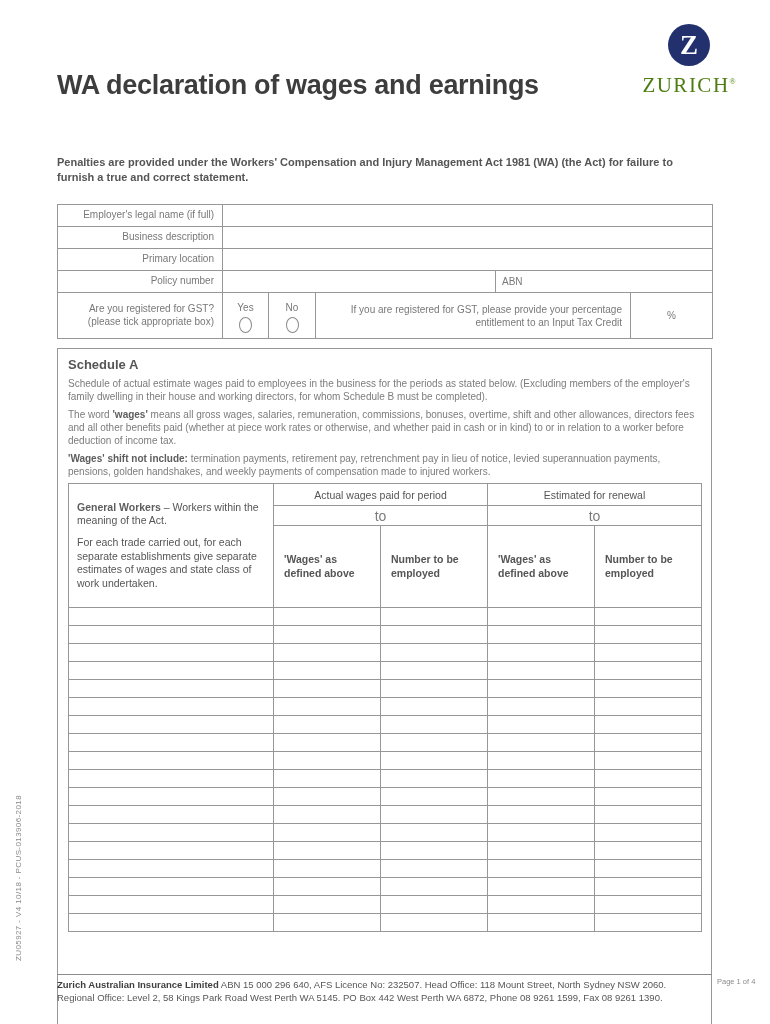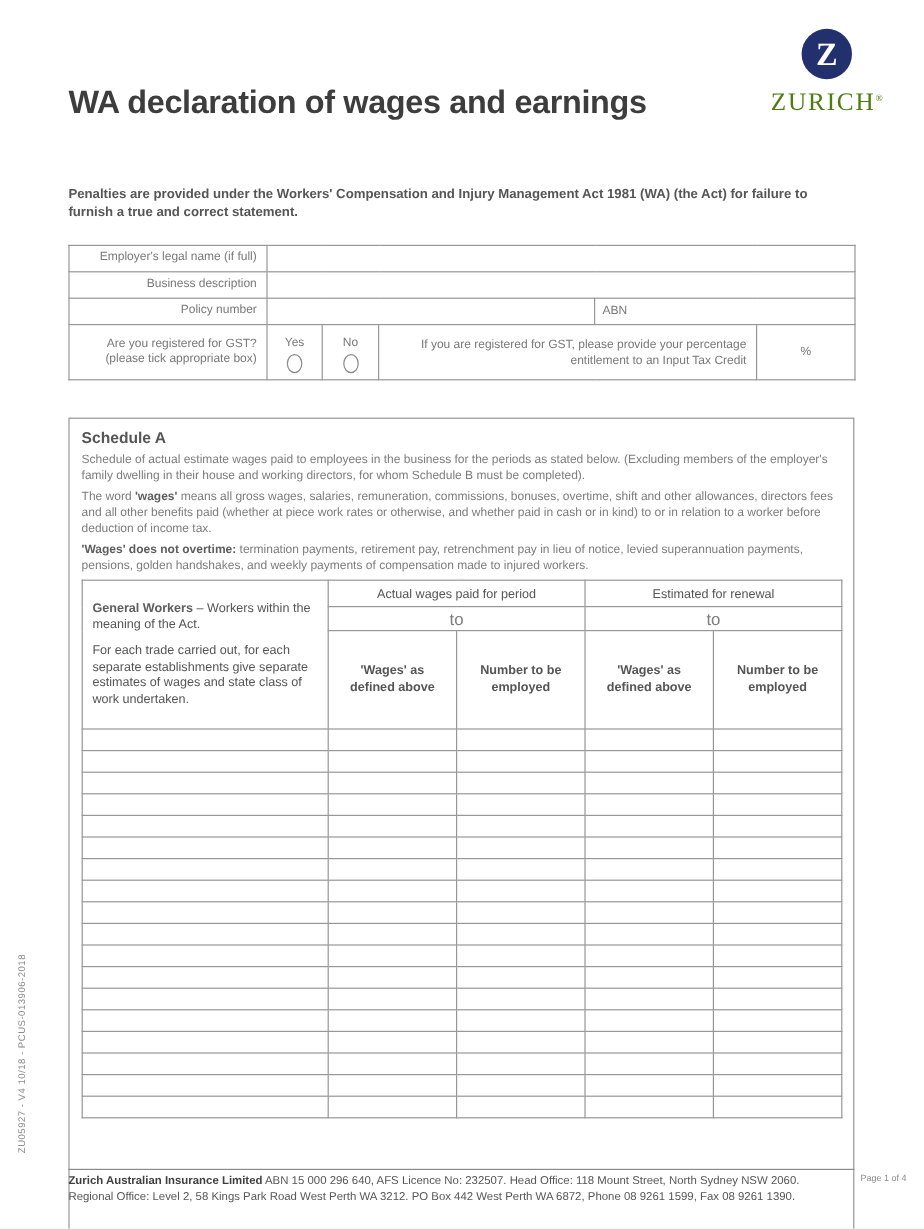--- a/index.html
+++ b/index.html
@@ -68,21 +68,21 @@
     border:1px solid #979797; padding:8px 10px; overflow:hidden;
   }
   .schedule-title { font-size:13px; font-weight:bold; color:#555555; margin-bottom:5px; }
   .schedule-box p.body { font-size:10px; color:#7c7c7c; line-height:1.3; margin-bottom:5px; }
   .schedule-box p.body strong { color:#5d5d5d; }
 
   .wages-table { border-collapse:collapse; table-layout:fixed; width:633px; margin-top:3px; }
   .wages-table td, .wages-table th { border:1px solid #979797; }
   .wt-group th { height:22px; font-size:10.5px; font-weight:normal; color:#555; }
   .wt-to td { height:20px; font-size:14px; color:#7c7c7c; text-align:center; font-weight:normal; }
-  .wt-heads th { height:82px; font-size:10.5px; font-weight:bold; color:#555; text-align:center; vertical-align:middle; padding:4px 10px; line-height:1.3; }
+  .wt-heads th { height:82px; font-size:10.5px; font-weight:bold; color:#555; text-align:left; vertical-align:middle; padding:4px 10px; line-height:1.3; }
   .wt-desc { vertical-align:middle; padding:6px 8px; font-size:10px; color:#7c7c7c; line-height:1.3; text-align:left; font-weight:normal; }
   .wt-desc p + p { margin-top:8px; }
   .wt-desc strong { color:#5d5d5d; }
   .wt-empty-row td { height:18px; background:#fff; }
 
   
   .footer {
     position:absolute; left:57px; top:974px; width:655px;
     border-top:1px solid #8a8a8a; padding-top:4px;
     font-size:9.5px; color:#565656; line-height:1.35;
@@ -120,20 +120,24 @@
         <col style="width:135px">
         <col style="width:82px">
     </colgroup>
     <tbody>
         <tr>
       <td class="emp-label">Employer's legal name (if full)</td>
       <td class="emp-input" colspan="5"></td>
     </tr>
     <tr>
       <td class="emp-label">Business description</td>
+      <td class="emp-input" colspan="5"></td>
+    </tr>
+    <tr>
+      <td class="emp-label">Primary location</td>
       <td class="emp-input" colspan="5"></td>
     </tr>
     <tr>
       <td class="emp-label">Policy number</td>
       <td class="emp-input" colspan="3"></td>
       <td class="abn-cell" colspan="2"><span>ABN</span></td>
     </tr>
     <tr class="gst-row">
       <td class="emp-label">
         <div>Are you registered for GST?</div>
@@ -150,21 +154,21 @@
       <td class="gst-text" colspan="2">If you are registered for GST, please provide your percentage entitlement to an Input Tax Credit</td>
       <td class="pct-cell"><span>%</span></td>
     </tr>
   </tbody>
     </table>
 
   <div class="schedule-box">
     <div class="schedule-title">Schedule A</div>
     <p class="body">Schedule of actual estimate wages paid to employees in the business for the periods as stated below. (Excluding members of the employer's family dwelling in their house and working directors, for whom Schedule B must be completed).</p>
     <p class="body"><span>The word </span><strong>'wages'</strong><span> means all gross wages, salaries, remuneration, commissions, bonuses, overtime, shift and other allowances, directors fees and all other benefits paid (whether at piece work rates or otherwise, and whether paid in cash or in kind) to or in relation to a worker before deduction of income tax.</span></p>
-    <p class="body"><strong>'Wages' does not overtime:</strong><span> termination payments, retirement pay, retrenchment pay in lieu of notice, levied superannuation payments, pensions, golden handshakes, and weekly payments of compensation made to injured workers.</span></p>
+    <p class="body"><strong>'Wages' shift not include:</strong><span> termination payments, retirement pay, retrenchment pay in lieu of notice, levied superannuation payments, pensions, golden handshakes, and weekly payments of compensation made to injured workers.</span></p>
 
     <table class="wages-table">
       <colgroup>
         <col style="width:205px">
           <col style="width:107px">
           <col style="width:107px">
         <col style="width:107px">
           <col style="width:107px">
       </colgroup>
       <tbody>
@@ -313,17 +317,17 @@
             <td></td>
             <td></td>
             <td></td>
           </tr>
         </tbody>
     </table>
   </div>
 
   <div class="footer">
     <strong>Zurich Australian Insurance Limited</strong><span> ABN 15 000 296 640, AFS Licence No: 232507. Head Office: 118 Mount Street, North Sydney NSW 2060.</span><br>
-    <span>Regional Office: Level 2, 58 Kings Park Road West Perth WA 3212. PO Box 442 West Perth WA 6872, Phone 08 9261 1599, Fax 08 9261 1390.</span>
+    <span>Regional Office: Level 2, 58 Kings Park Road West Perth WA 5145. PO Box 442 West Perth WA 6872, Phone 08 9261 1599, Fax 08 9261 1390.</span>
   </div>
   <div class="page-indicator">Page 1 of 4</div>
 
 </div>
 
 </body></html>

